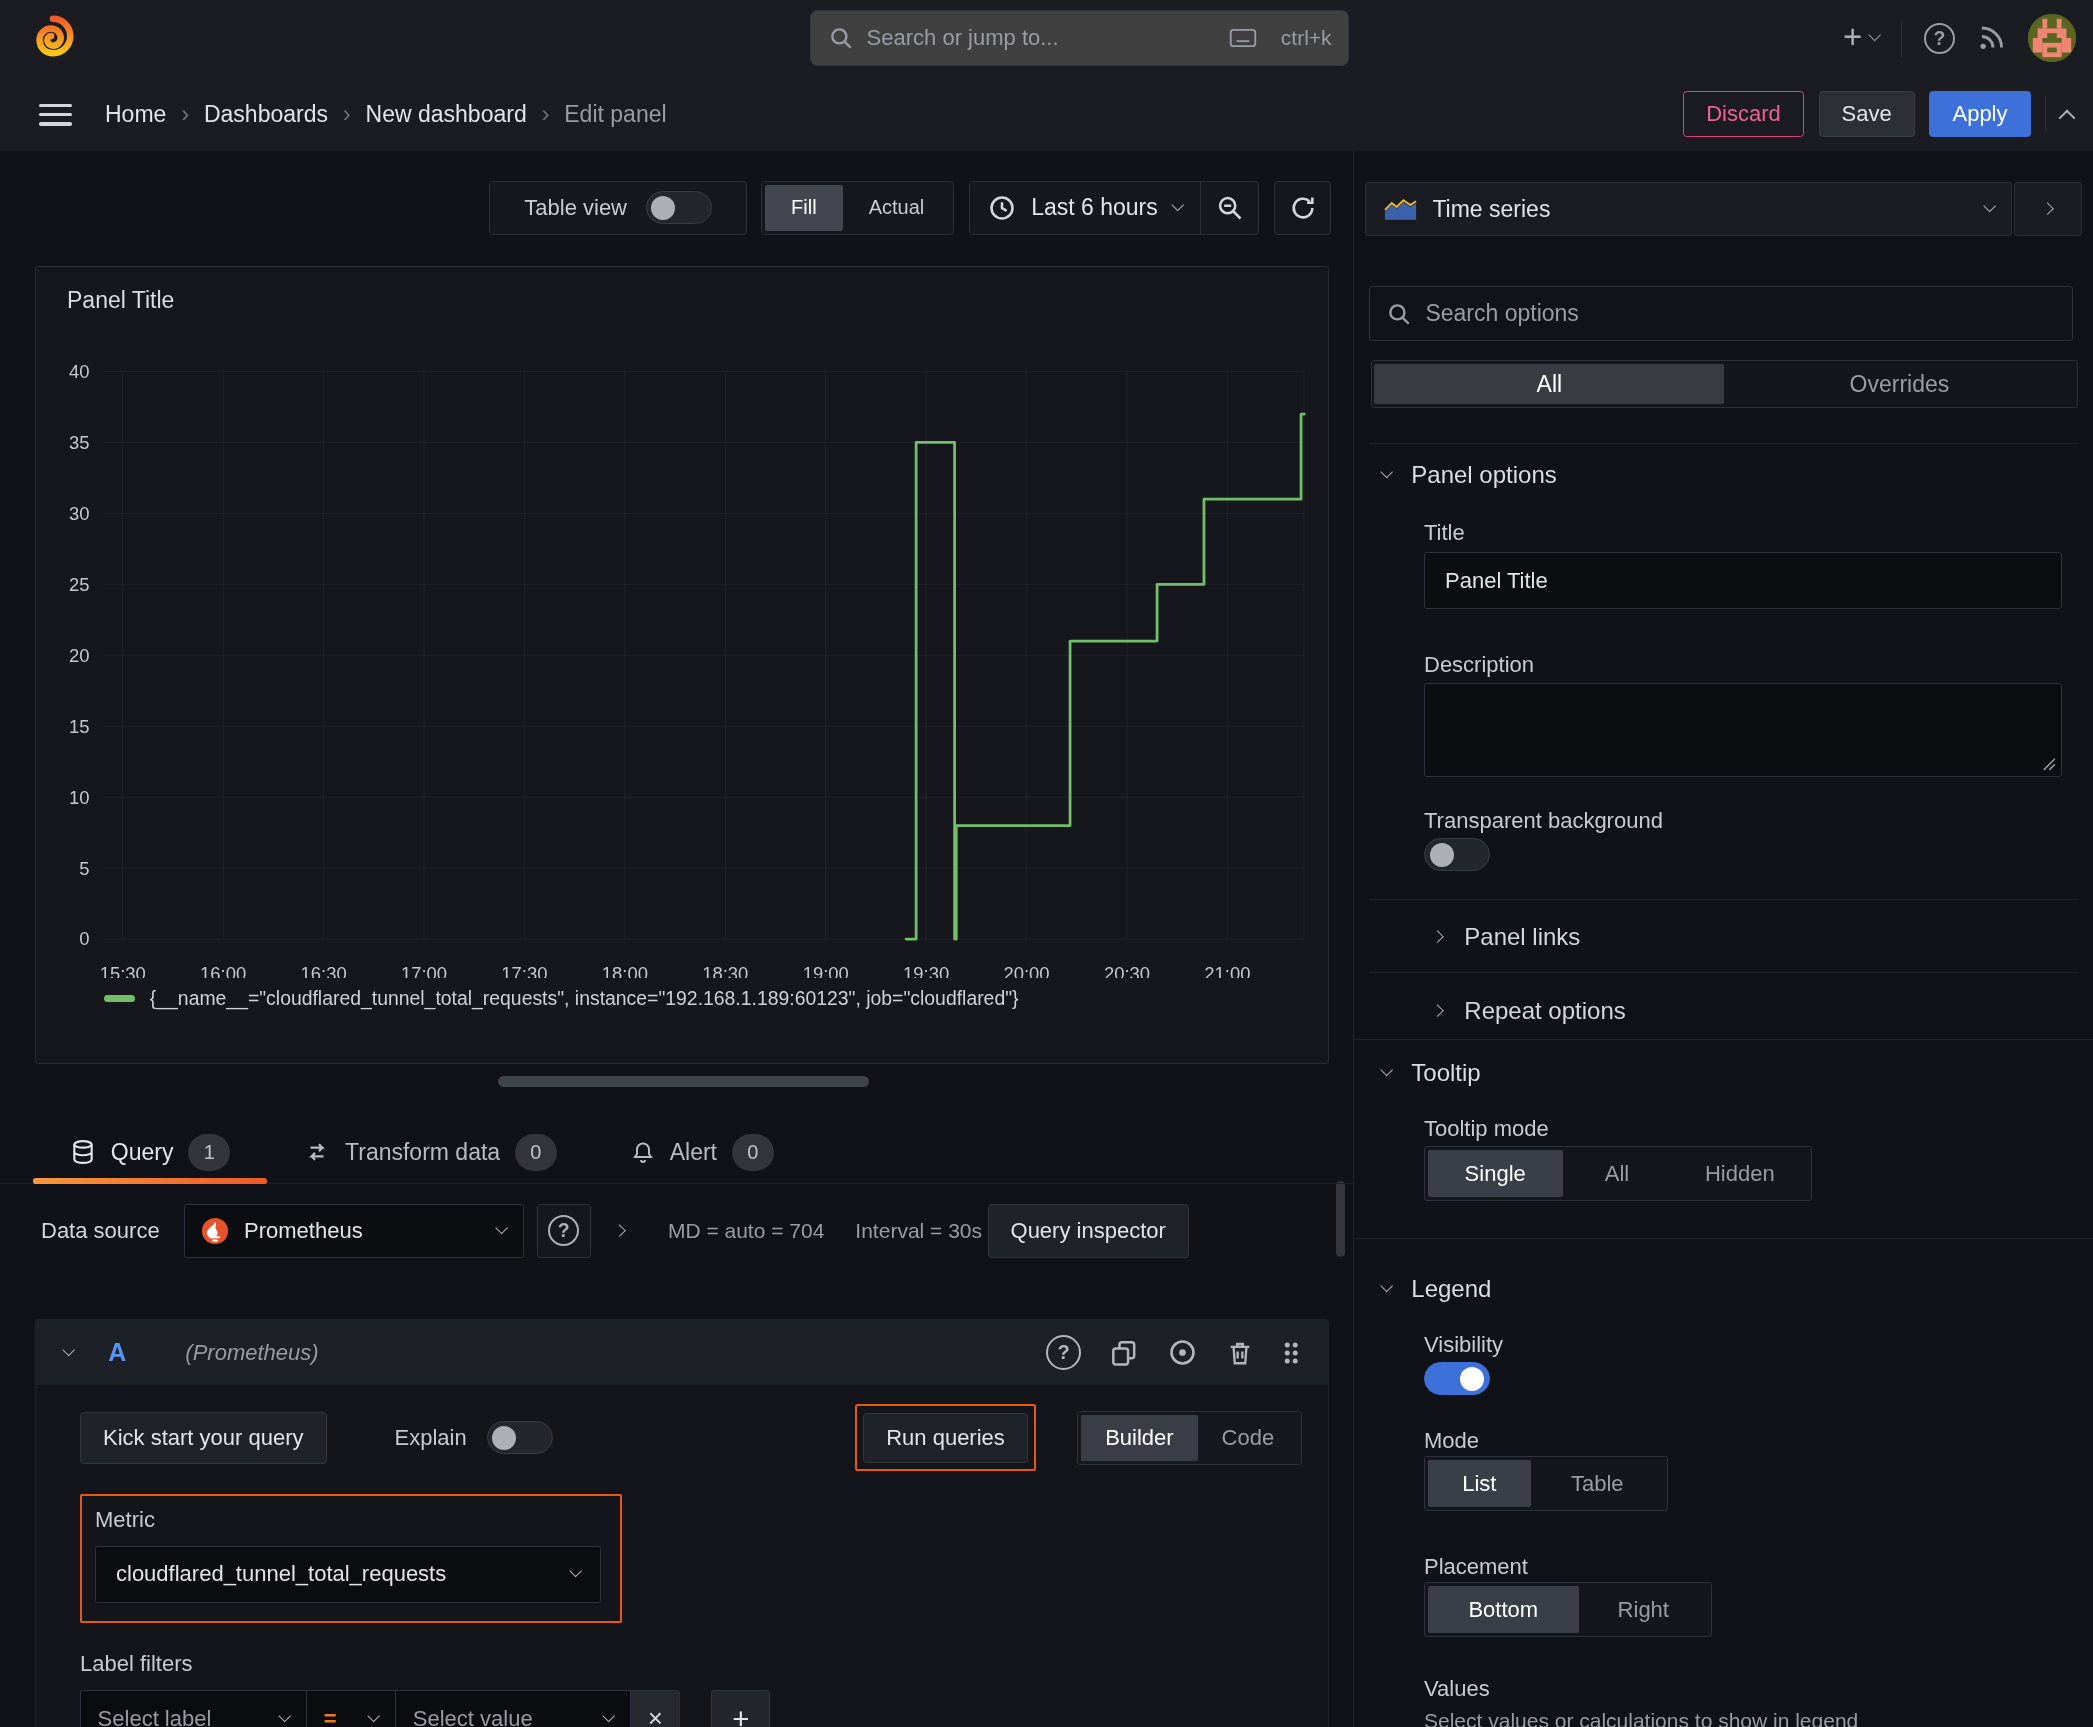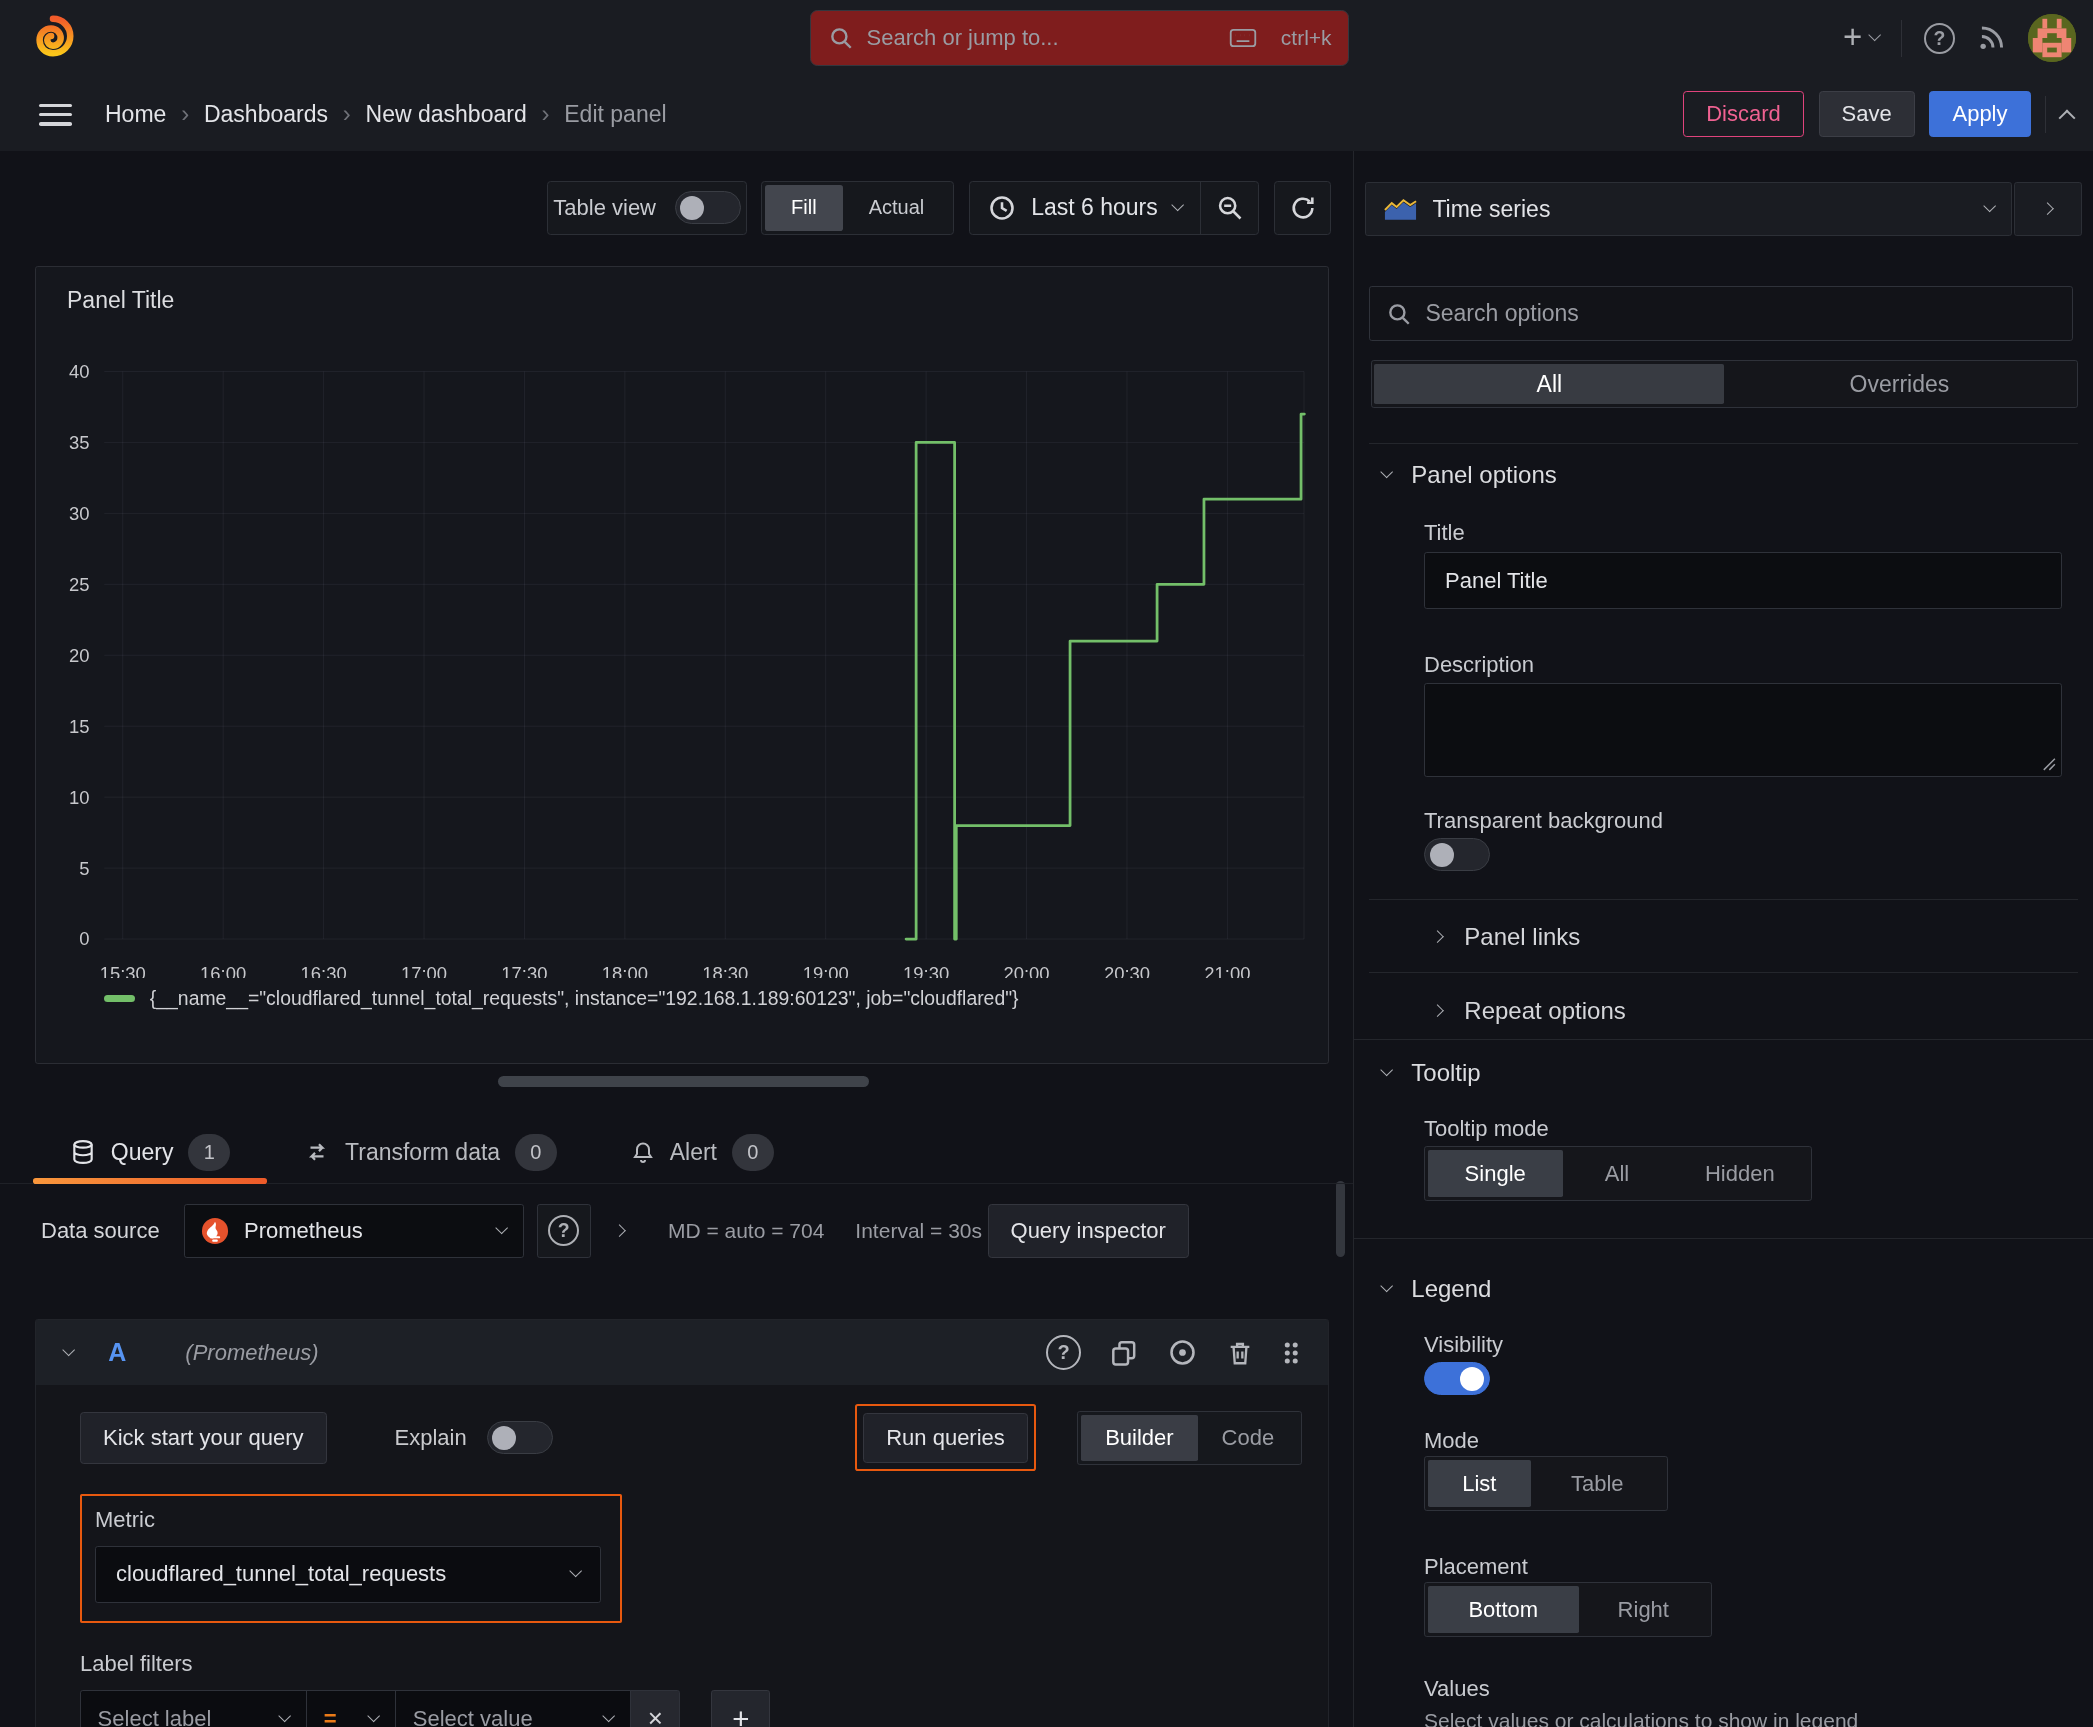--- a/index.html
+++ b/index.html
@@ -5,21 +5,21 @@
   html,body{margin:0;padding:0;background:#0d0e12;}
   body{width:2093px;height:1728px;position:relative;overflow:hidden;
        font-family:"Liberation Sans","DejaVu Sans",sans-serif;color:#d5d6da;
        -webkit-font-smoothing:antialiased;}
   .flex{display:flex;align-items:center;}
   svg{display:block;}
 
   
   .topbar{position:absolute;top:0;left:0;right:0;height:76px;background:#1a1c22;border-bottom:0.9px solid #0c0d10;}
   .logo{position:absolute;left:29.5px;top:14.8px;width:46px;height:46px;}
-  .searchbox{position:absolute;left:810px;top:10px;width:504px;height:54px;background:#7f1d1d;
+  .searchbox{position:absolute;left:810px;top:10px;width:504px;height:54px;background:#404040;
      border:0.9px solid #34373e;border-radius:7.4px;display:flex;align-items:center;padding:0 16.6px;gap:13px;}
   .searchbox .ph{color:#9a9ca3;font-size:22px;flex:1;}
   .shortcut{color:#9a9ca3;font-size:21px;display:flex;align-items:center;gap:24px;margin-left:16px;}
   .top-right{position:absolute;right:16.6px;top:0;height:76px;display:flex;align-items:center;gap:22px;}
   .icnbtn{color:#9a9ca3;display:flex;align-items:center;justify-content:center;cursor:pointer;}
   .vdiv{width:0.9px;height:37px;background:#2e3037;}
   .avatar{width:48px;height:48px;border-radius:50%;overflow:hidden;background:#5a661f;}
   .plus-glyph{font-size:33px;color:#aeb0b5;line-height:1;margin-top:-3.7px;}
 
   
@@ -256,21 +256,21 @@
       <span class="chev up"></span>
     </span>
   </div>
 </div>
 
 <div class="main">
 
   <div class="left-col">
 
     <div class="toolbar">
-      <div class="tool-group" style="padding:0 5px;gap:18.5px;">
+      <div class="tool-group" style="padding:0 34px;gap:18.5px;">
         <span class="lbl">Table view</span>
         <div class="toggle">
             <div class="knob"></div>
           </div>
       </div>
       <div class="tool-group seg2">
         <div class="opt sel">Fill</div>
         <div class="opt">Actual</div>
       </div>
       <div class="tool-group">

